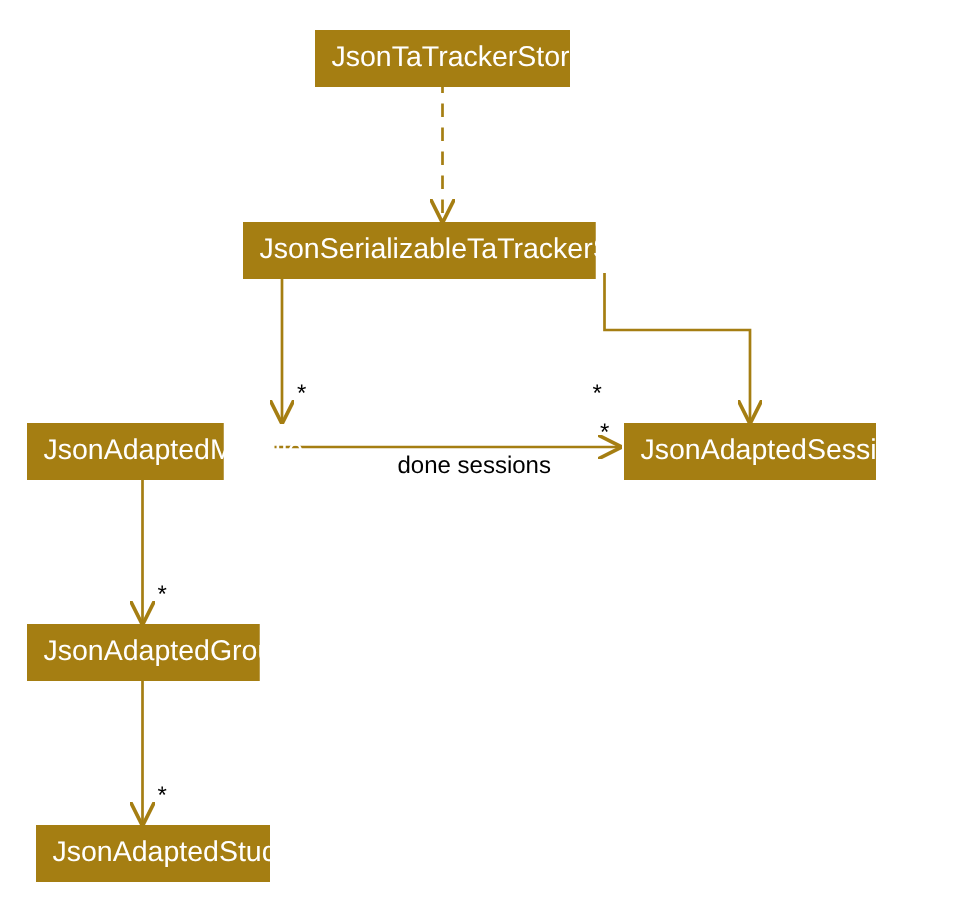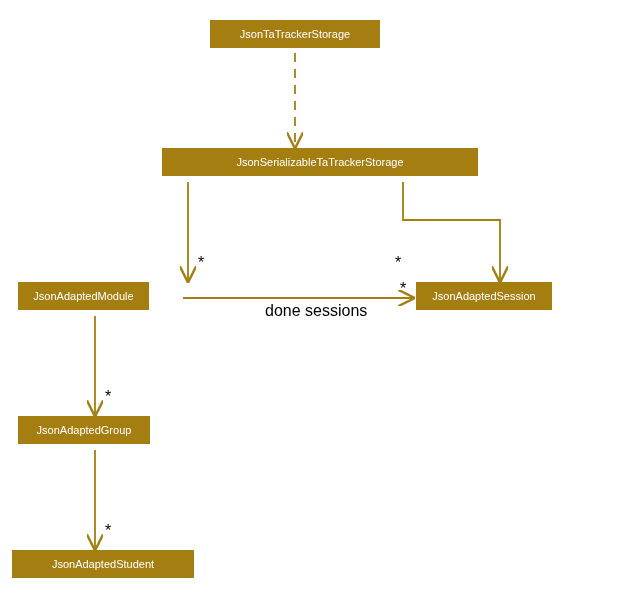--- a/index.html
+++ b/index.html
@@ -8,21 +8,21 @@
     width: 638px;
     height: 610px;
     background: #fff;
     position: relative;
     font-family: Arial, Helvetica, sans-serif;
   }
   .node {
     position: absolute;
     background: #a57e12;
     color: #fff;
-    font-size: 11px;
+    font-size: 19px;
     padding: 7px 10px;
     border: 1.5px solid #a57e12;
     text-align: center;
     white-space: nowrap;
   }
   .label {
     position: absolute;
     color: #000;
     font-size: 16px;
     font-family: Arial, Helvetica, sans-serif;
@@ -56,37 +56,37 @@
 
   <line x1="95" y1="316" x2="95" y2="415" stroke="#a57e12" stroke-width="1.8" marker-end="url(#arrow)"></line>
 
   <line x1="95" y1="450" x2="95" y2="549" stroke="#a57e12" stroke-width="1.8" marker-end="url(#arrow)"></line>
 </svg>
 
 <div class="node" style="left:210px; top:20px; width:170px;">
   <span>JsonTaTrackerStorage</span>
 </div>
 
-<div class="node" style="left:162px; top:148px; width:316px;">
+<div class="node" style="left:162px; top:148px; width:235px;">
   <span>JsonSerializableTaTrackerStorage</span>
 </div>
 
 <div class="node" style="left:18px; top:282px; width:131px;">
   <span>JsonAdaptedModule</span>
 </div>
 
-<div class="node" style="left:416px; top:282px; width:136px;">
+<div class="node" style="left:416px; top:282px; width:168px;">
   <span>JsonAdaptedSession</span>
 </div>
 
-<div class="node" style="left:18px; top:416px; width:132px;">
+<div class="node" style="left:18px; top:416px; width:155px;">
   <span>JsonAdaptedGroup</span>
 </div>
 
-<div class="node" style="left:12px; top:550px; width:182px;">
+<div class="node" style="left:24px; top:550px; width:156px;">
   <span>JsonAdaptedStudent</span>
 </div>
 
 <div class="label" style="left:198px; top:254px;">*</div>
 <div class="label" style="left:395px; top:254px;">*</div>
 <div class="label" style="left:400px; top:280px;">*</div>
 <div class="label" style="left:265px; top:302px;text-align:center;">done sessions</div>
 <div class="label" style="left:105px; top:388px;">*</div>
 <div class="label" style="left:105px; top:522px;">*</div>
 

